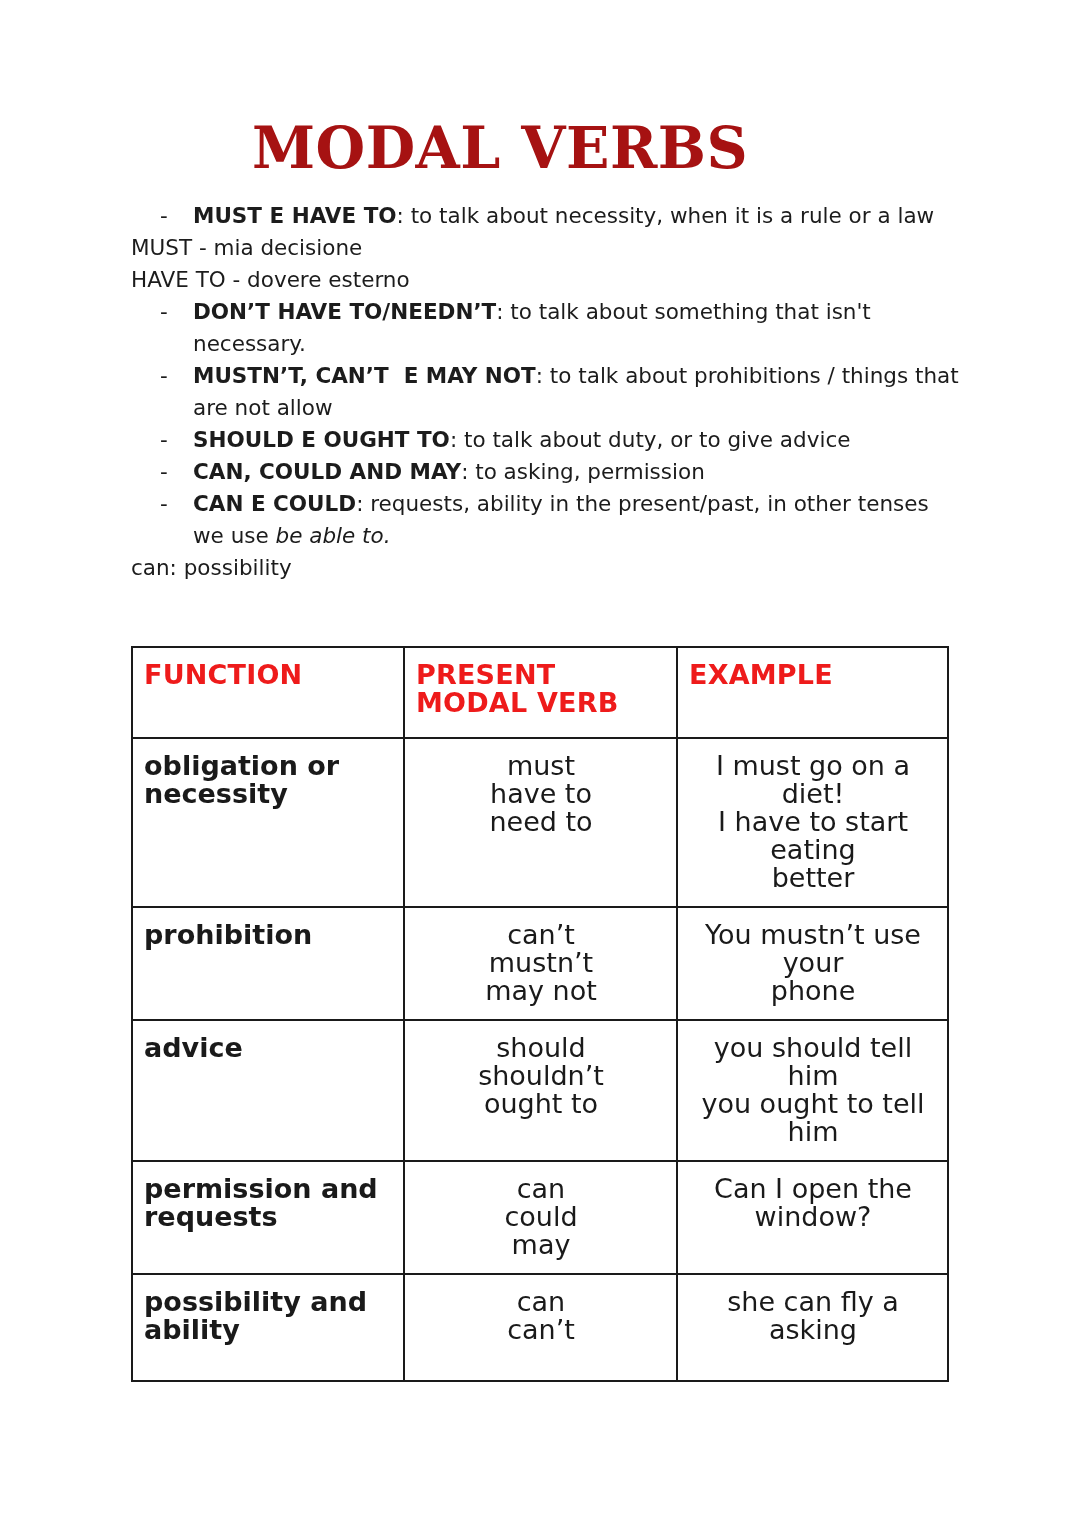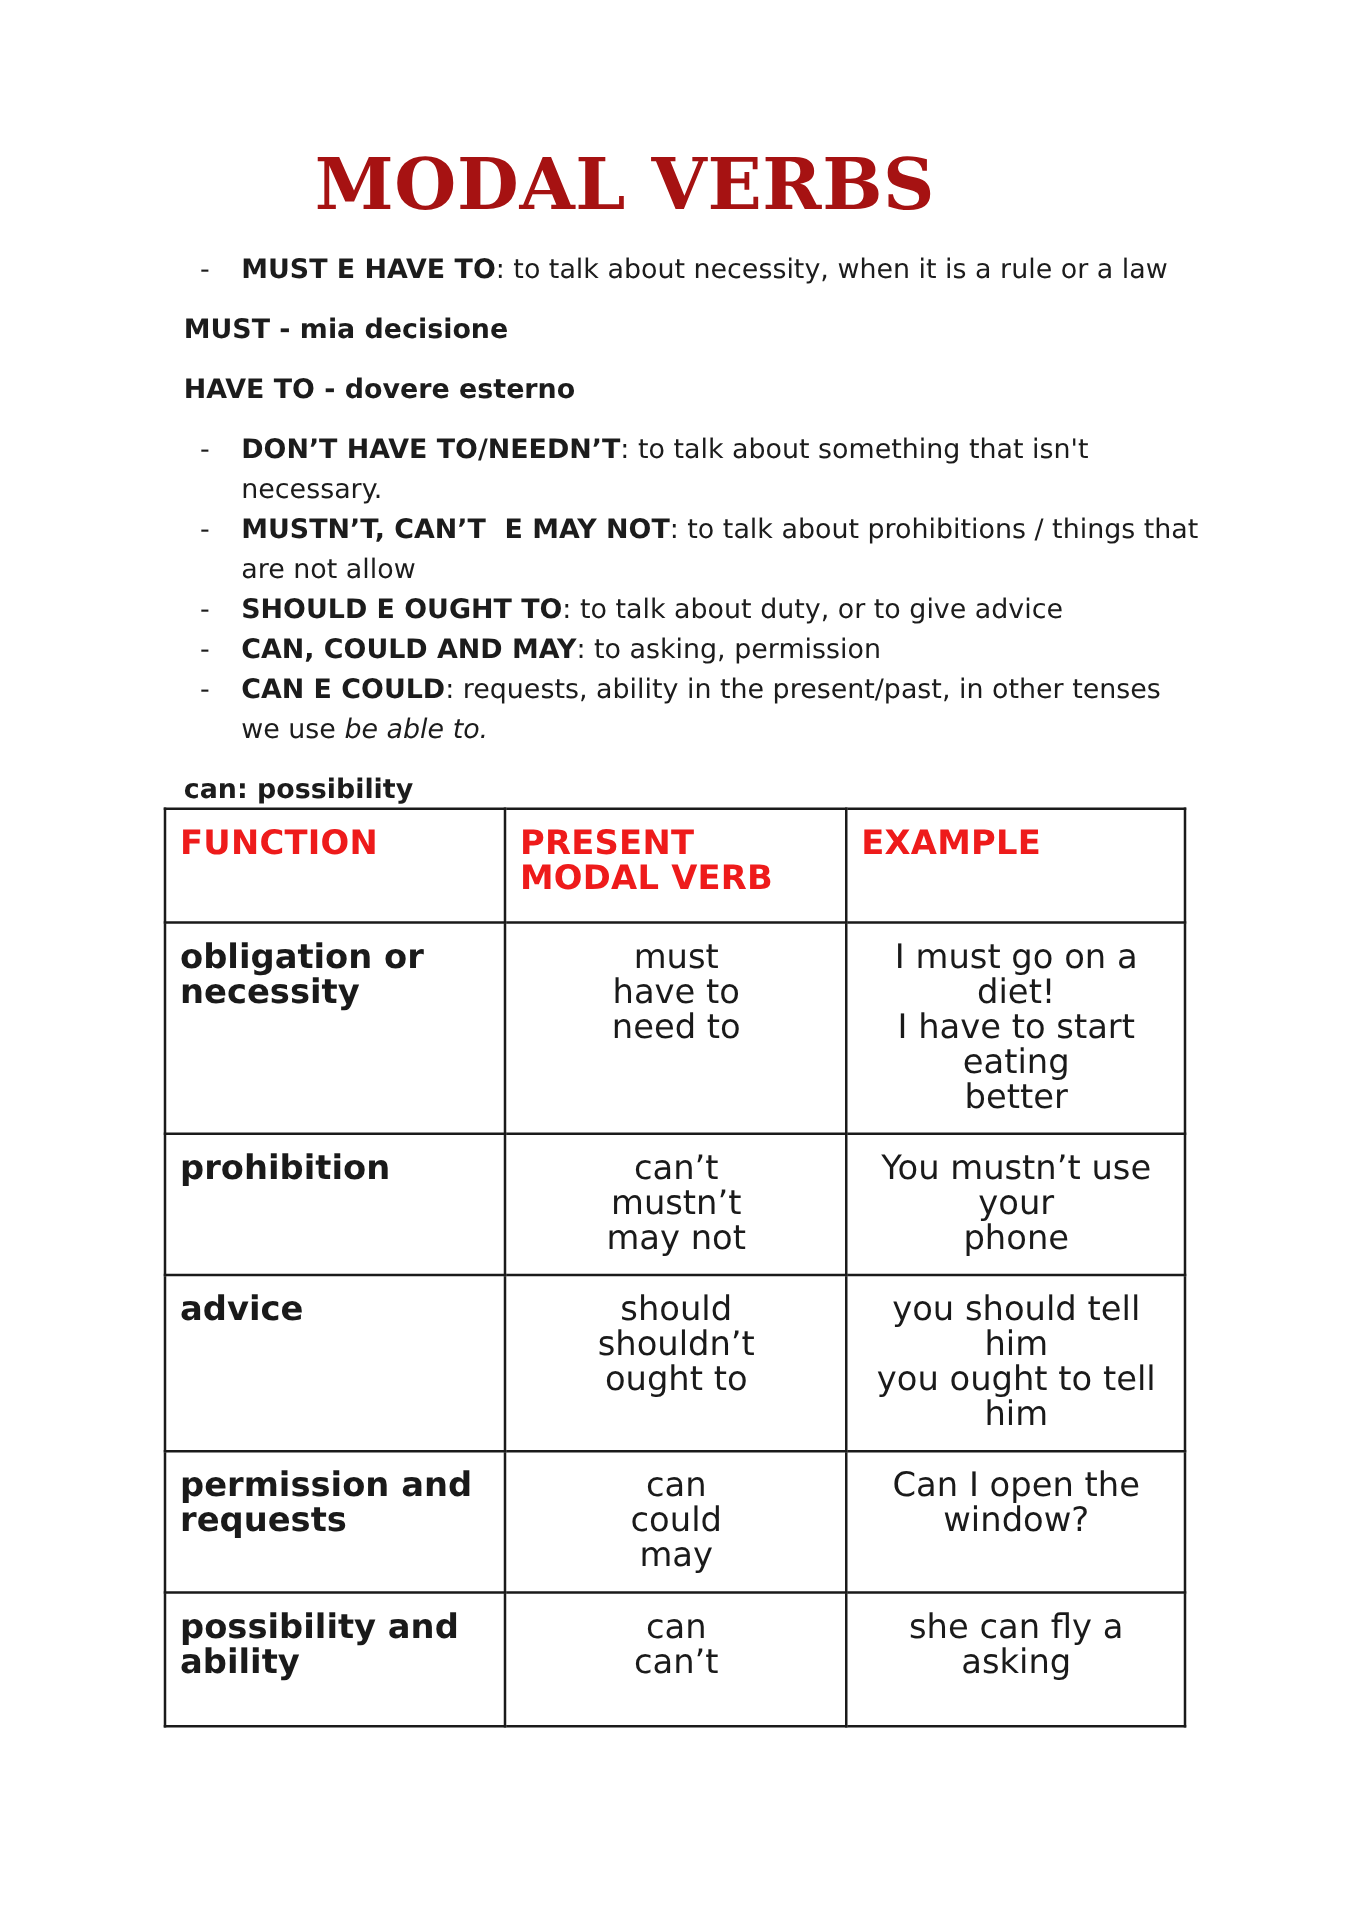--- a/index.html
+++ b/index.html
@@ -45,24 +45,23 @@
     position: absolute;
     left: 131px;
     top: 200px;
     width: 830px;
     font-size: 21.5px;
     line-height: 32px;
     color: #1c1c1c;
   }
 
   .plain-line {
-    margin: 16px;
+    margin: 0;
     padding: 0;
     white-space: pre-wrap;
-    font-weight: bold;
   }
 
   .bullet-row {
     display: flex;
     align-items: flex-start;
   }
   .bullet-dash {
     width: 33px;
     flex: 0 0 33px;
     margin-left: 29px;

